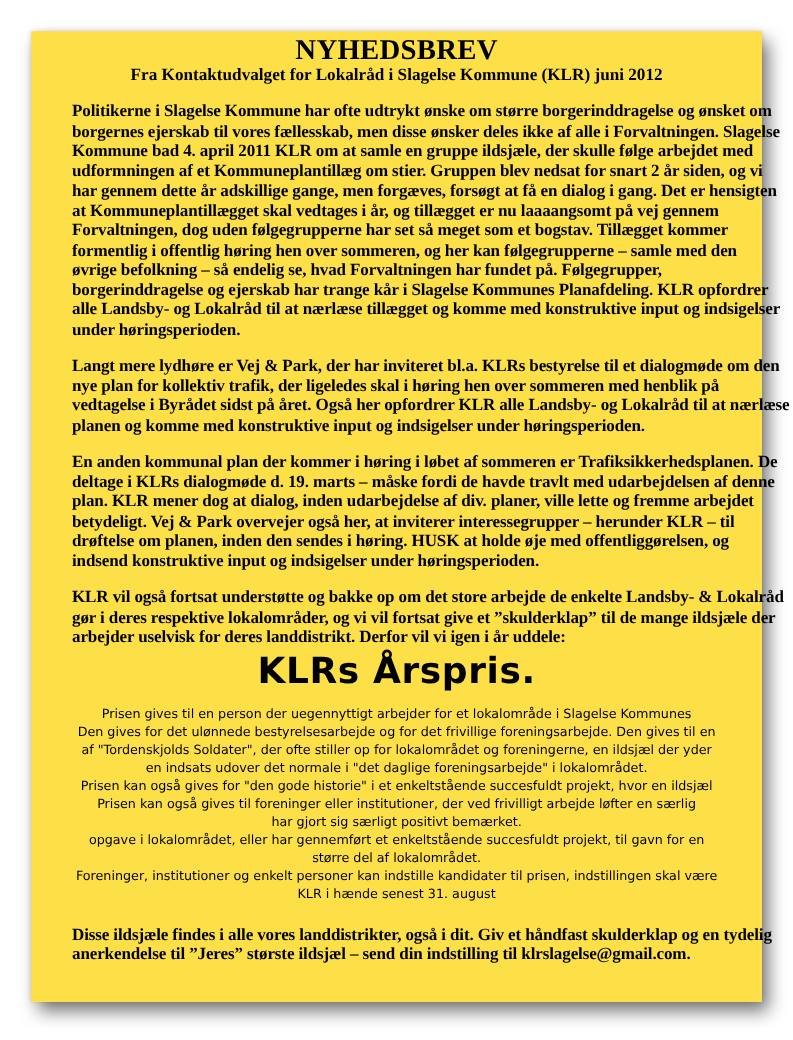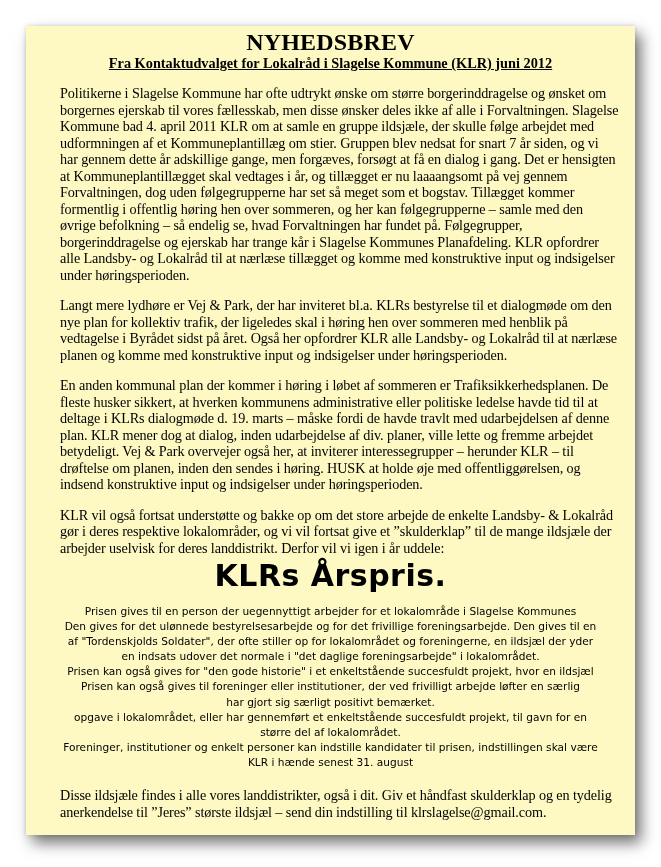--- a/index.html
+++ b/index.html
@@ -12,21 +12,21 @@
     height: 867px;
     position: relative;
     overflow: hidden;
   }
   .page {
     position: absolute;
     left: 26px;
     top: 26px;
     width: 609px;
     height: 809px;
-    background: #fef9c3;
+    background: #fde047;
     box-shadow: 6px 8px 14px rgba(0,0,0,0.55), 0 0 4px rgba(0,0,0,0.15);
     box-sizing: border-box;
     padding: 3px 34px 0 34px;
     color: #000;
   }
   .title {
     font-family: "Liberation Serif", "DejaVu Serif", serif;
     font-weight: bold;
     font-size: 24px;
     line-height: 26px;
@@ -34,31 +34,30 @@
     margin: 0;
     letter-spacing: 0.2px;
   }
   .subtitle {
     font-family: "Liberation Serif", "DejaVu Serif", serif;
     font-weight: bold;
     font-size: 14.3px;
     line-height: 16px;
     text-align: center;
     margin: 0 0 14px 0;
-    text-decoration: underline;
   }
   .para {
     font-family: "Liberation Serif", "DejaVu Serif", serif;
     font-size: 14.2px;
     line-height: 16.5px;
     margin: 0 0 14px 0;
     text-align: left;
     letter-spacing: -0.1px;
   }
-  .para .line { display: block; white-space: nowrap; }
+  .para .line { display: block; white-space: nowrap; font-weight: bold; }
   .award-title {
     font-family: "DejaVu Sans", sans-serif;
     font-weight: bold;
     font-size: 30px;
     line-height: 32px;
     text-align: center;
     margin: -10px 0 12px 0;
     letter-spacing: 0.5px;
   }
   .award {
@@ -77,41 +76,40 @@
 <body>
 
 <div class="page">
   <h1 class="title">NYHEDSBREV</h1>
   <h2 class="subtitle">Fra Kontaktudvalget for Lokalråd i Slagelse Kommune (KLR) juni 2012</h2>
 
   <p class="para">
     <span class="line">Politikerne i Slagelse Kommune har ofte udtrykt ønske om større borgerinddragelse og ønsket om</span>
     <span class="line">borgernes ejerskab til vores fællesskab, men disse ønsker deles ikke af alle i Forvaltningen. Slagelse</span>
     <span class="line">Kommune bad 4. april 2011 KLR om at samle en gruppe ildsjæle, der skulle følge arbejdet med</span>
-    <span class="line">udformningen af et Kommuneplantillæg om stier. Gruppen blev nedsat for snart 7 år siden, og vi</span>
+    <span class="line">udformningen af et Kommuneplantillæg om stier. Gruppen blev nedsat for snart 2 år siden, og vi</span>
     <span class="line">har gennem dette år adskillige gange, men forgæves, forsøgt at få en dialog i gang. Det er hensigten</span>
     <span class="line">at Kommuneplantillægget skal vedtages i år, og tillægget er nu laaaangsomt på vej gennem</span>
     <span class="line">Forvaltningen, dog uden følgegrupperne har set så meget som et bogstav. Tillægget kommer</span>
     <span class="line">formentlig i offentlig høring hen over sommeren, og her kan følgegrupperne – samle med den</span>
     <span class="line">øvrige befolkning – så endelig se, hvad Forvaltningen har fundet på. Følgegrupper,</span>
     <span class="line">borgerinddragelse og ejerskab har trange kår i Slagelse Kommunes Planafdeling. KLR opfordrer</span>
     <span class="line">alle Landsby- og Lokalråd til at nærlæse tillægget og komme med konstruktive input og indsigelser</span>
     <span class="line">under høringsperioden.</span>
   </p>
 
   <p class="para">
     <span class="line">Langt mere lydhøre er Vej &amp; Park, der har inviteret bl.a. KLRs bestyrelse til et dialogmøde om den</span>
     <span class="line">nye plan for kollektiv trafik, der ligeledes skal i høring hen over sommeren med henblik på</span>
     <span class="line">vedtagelse i Byrådet sidst på året. Også her opfordrer KLR alle Landsby- og Lokalråd til at nærlæse</span>
     <span class="line">planen og komme med konstruktive input og indsigelser under høringsperioden.</span>
   </p>
 
   <p class="para">
     <span class="line">En anden kommunal plan der kommer i høring i løbet af sommeren er Trafiksikkerhedsplanen. De</span>
-    <span class="line">fleste husker sikkert, at hverken kommunens administrative eller politiske ledelse havde tid til at</span>
     <span class="line">deltage i KLRs dialogmøde d. 19. marts – måske fordi de havde travlt med udarbejdelsen af denne</span>
     <span class="line">plan. KLR mener dog at dialog, inden udarbejdelse af div. planer, ville lette og fremme arbejdet</span>
     <span class="line">betydeligt. Vej &amp; Park overvejer også her, at inviterer interessegrupper – herunder KLR – til</span>
     <span class="line">drøftelse om planen, inden den sendes i høring. HUSK at holde øje med offentliggørelsen, og</span>
     <span class="line">indsend konstruktive input og indsigelser under høringsperioden.</span>
   </p>
 
   <p class="para">
     <span class="line">KLR vil også fortsat understøtte og bakke op om det store arbejde de enkelte Landsby- &amp; Lokalråd</span>
     <span class="line">gør i deres respektive lokalområder, og vi vil fortsat give et ”skulderklap” til de mange ildsjæle der</span>

